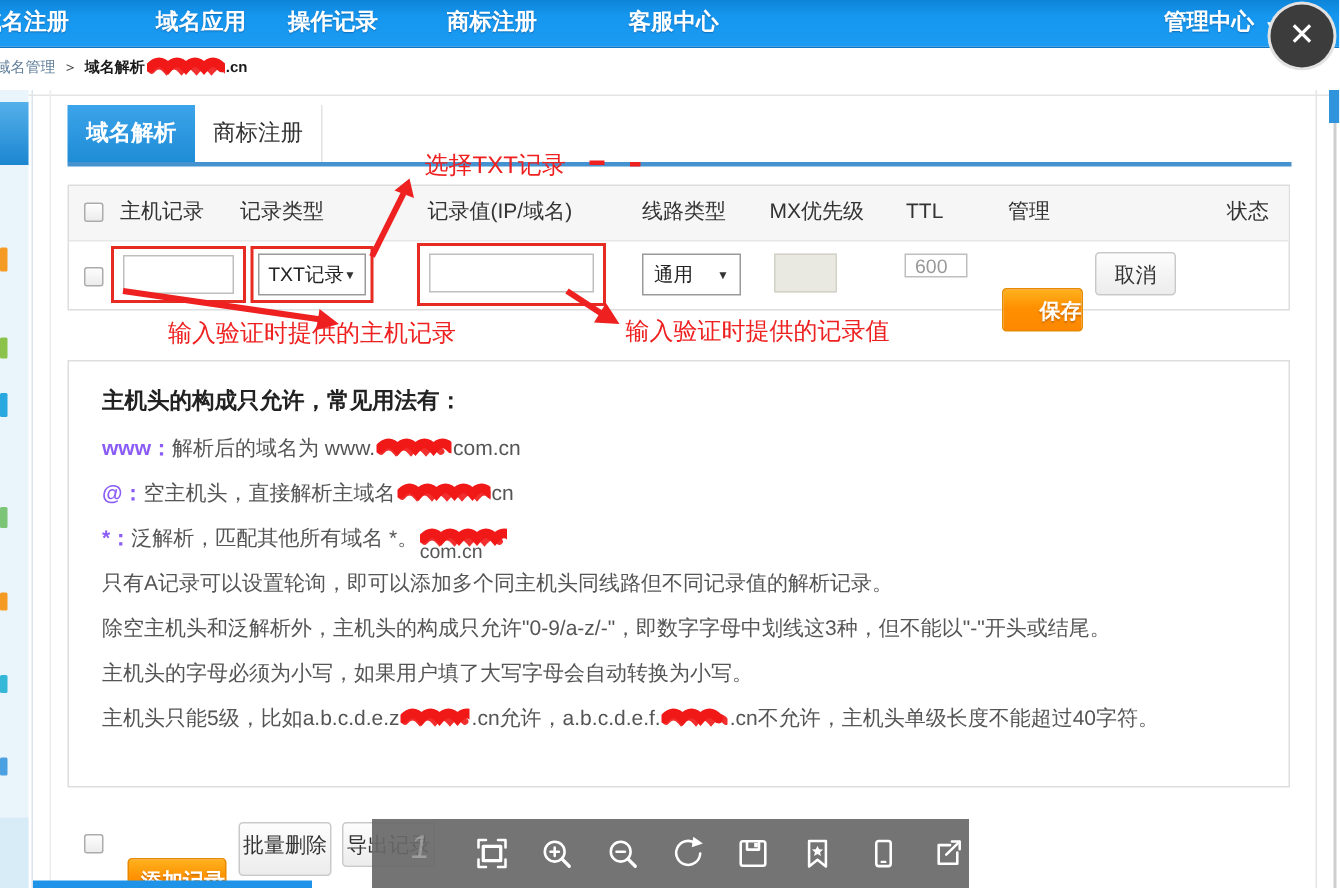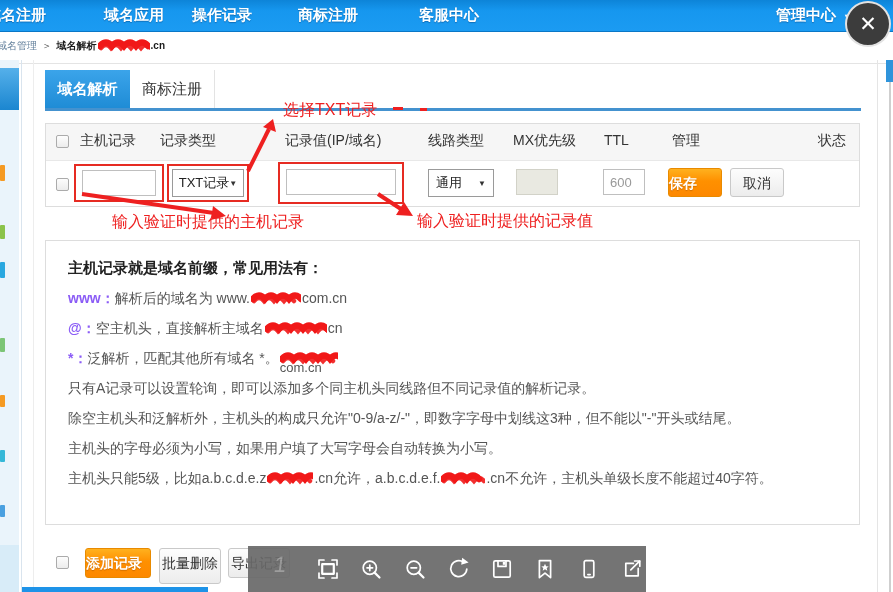--- a/index.html
+++ b/index.html
@@ -54,21 +54,21 @@
     background:linear-gradient(#fdfdfd,#ececec); cursor:pointer; }
   .redbox { position:absolute; border:2px solid #e62b22; background:transparent; }
   .tinput { position:absolute; border:1px solid #bfbfbf; background:#fff; font-size:13px;
     color:#333; padding:0 6px; }
   .selbox { position:absolute; border:1px solid #9a9a9a; background:#fff; font-size:13px; color:#222;
     display:flex; align-items:center; cursor:pointer; }
   .selbox .car { font-size:8px; color:#333; }
   .mx-dis { position:absolute; border:1px solid #d2d2c8; background:#e9e9e1; }
   .btn-orange { position:absolute; background:linear-gradient(#ffb11e,#ff9000 45%,#fd8800);
     border:1px solid #e88a00; border-radius:3px; color:#fff; font-size:14px; font-weight:bold;
-    text-align:left; cursor:pointer; text-shadow:0 1px 1px rgba(160,80,0,.5); }
+    text-align:right; cursor:pointer; text-shadow:0 1px 1px rgba(160,80,0,.5);margin-top:24px; }
   .btn-gray { position:absolute; background:linear-gradient(#fdfdfd,#ececec); border:1px solid #c9c9c9;
     border-radius:3px; color:#333; font-size:14px; text-align:center; cursor:pointer; }
 
   
   .anno { position:absolute; color:#ee2020; font-size:16px; white-space:nowrap; }
   .anno-dash { position:absolute; height:3px; background:#ee2020; }
   .anno-arrow { position:absolute; pointer-events:none; }
 
   
   .help-box { position:absolute; left:45px; top:240px; width:815px; height:285px;
@@ -164,21 +164,21 @@
     <span>TXT记录</span>
       <span class="car">▼</span>
   </div>
   <div class="redbox" style="left:278px; top:162px; width:126px; height:42px;"></div>
   <input class="tinput" style="left: 286px; top: 169px; width: 110px; height: 26px;" value="">
   <div class="selbox" style="left:428px; top:169px; width:66px; height:28px; padding:0 7px; justify-content:space-between;">
     <span>通用</span>
       <span class="car">▼</span>
   </div>
   <div class="mx-dis" style="left:516px; top:169px; width:42px; height:26px;"></div>
-  <input class="tinput" style="left: 603px; top: 169px; width: 42px; height: 26px; color: rgb(153, 153, 153);" value="600">
+  <input class="tinput" style="left: 603px; top: 169px; width: 42px; height: 16px; color: rgb(153, 153, 153);" value="600">
   <div class="btn-orange" style="left:668px; top:168px; width:54px; height:29px; line-height:28px;">保存</div>
   <div class="btn-gray" style="left:730px; top:168px; width:54px; height:29px; line-height:28px;">取消</div>
 
   <div class="anno" style="left:283px; top:100px;">选择TXT记录</div>
   <div class="anno-dash" style="left:393px; top:107px; width:10px;"></div>
   <div class="anno-dash" style="left:420px; top:108px; width:7px;"></div>
   <svg class="anno-arrow" style="left:240px; top:115px;" width="44" height="62">
     <line x1="8" y1="56" x2="29" y2="14" stroke="#ee2020" stroke-width="4"></line>
     <polygon points="33,4 36,17 23,12" fill="#ee2020"></polygon>
   </svg>
@@ -187,21 +187,21 @@
     <polygon points="148,26 133,30 135,16" fill="#ee2020"></polygon>
   </svg>
   <div class="anno" style="left:112px; top:212px;">输入验证时提供的主机记录</div>
   <svg class="anno-arrow" style="left:372px; top:190px;" width="48" height="34">
     <line x1="6" y1="4" x2="32" y2="21" stroke="#ee2020" stroke-width="4"></line>
     <polygon points="41,26 24,25 32,12" fill="#ee2020"></polygon>
   </svg>
   <div class="anno" style="left:417px; top:211px;">输入验证时提供的记录值</div>
 
   <div class="help-box">
-    <div class="help-line help-title">主机记录就是域名前缀，常见用法有：</div>
+    <div class="help-line help-title">主机头的构成只允许，常见用法有：</div>
     <div id="help-lines">
         <div class="help-line"><span class="b">www：</span><span>解析后的域名为 www.</span><span class="scrib" style="width: 50px;"><svg width="50" height="14" viewBox="0 0 50 14">
     <path d="M2,7 Q8,0 14,7 Q20,0 26,7 Q32,0 38,7 Q44,0 50,7" fill="none" stroke="#f11818" stroke-width="6.5" stroke-linecap="round"></path>
     <path d="M3,9 Q8,3 13,9 Q18,3 23,9 Q28,3 33,9 Q38,3 43,9" fill="none" stroke="#f11818" stroke-width="4.5" stroke-linecap="round" opacity=".9"></path>
             </svg></span><span>com.cn</span></div>
         <div class="help-line"><span class="b">@：</span><span>空主机头，直接解析主域名</span><span class="scrib" style="width: 62px;"><svg width="62" height="14" viewBox="0 0 62 14">
     <path d="M2,7 Q8,0 14,7 Q20,0 26,7 Q32,0 38,7 Q44,0 50,7 Q56,0 62,7" fill="none" stroke="#f11818" stroke-width="6.5" stroke-linecap="round"></path>
     <path d="M3,9 Q8,3 13,9 Q18,3 23,9 Q28,3 33,9 Q38,3 43,9 Q48,3 53,9 Q58,3 63,9" fill="none" stroke="#f11818" stroke-width="4.5" stroke-linecap="round" opacity=".9"></path>
             </svg></span><span>cn</span></div>
         <div class="help-line"><span class="b">*：</span><span>泛解析，匹配其他所有域名 *。</span><span class="scrib" style="width: 58px;"><span class="under">com.cn</span><svg width="58" height="14" viewBox="0 0 58 14">

